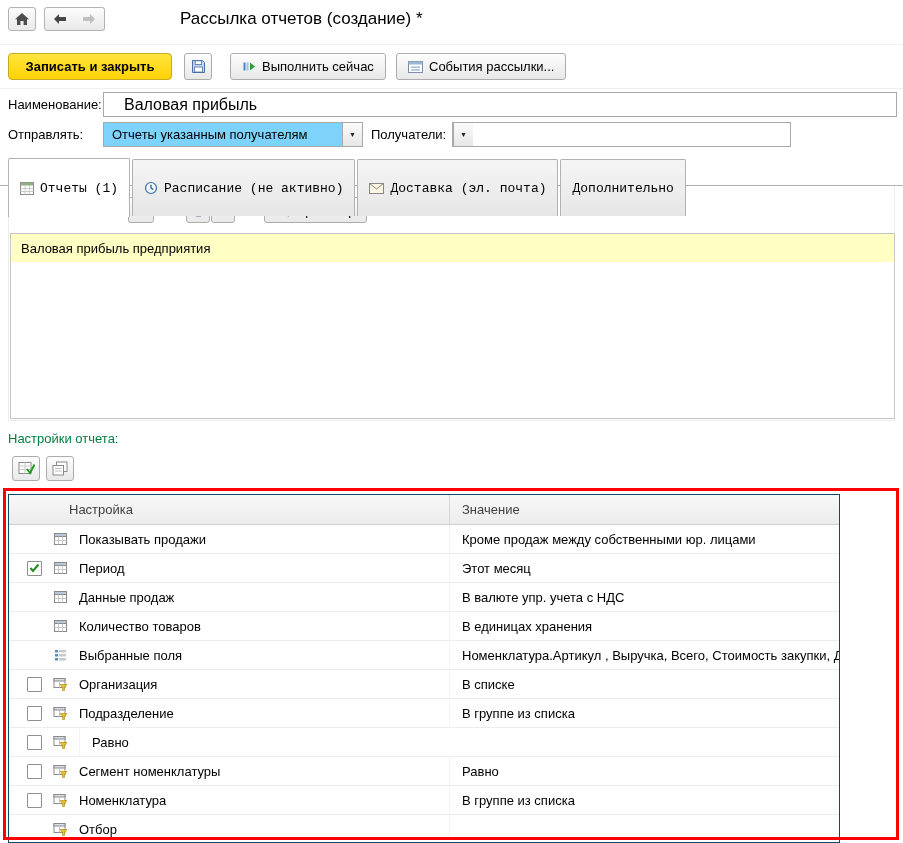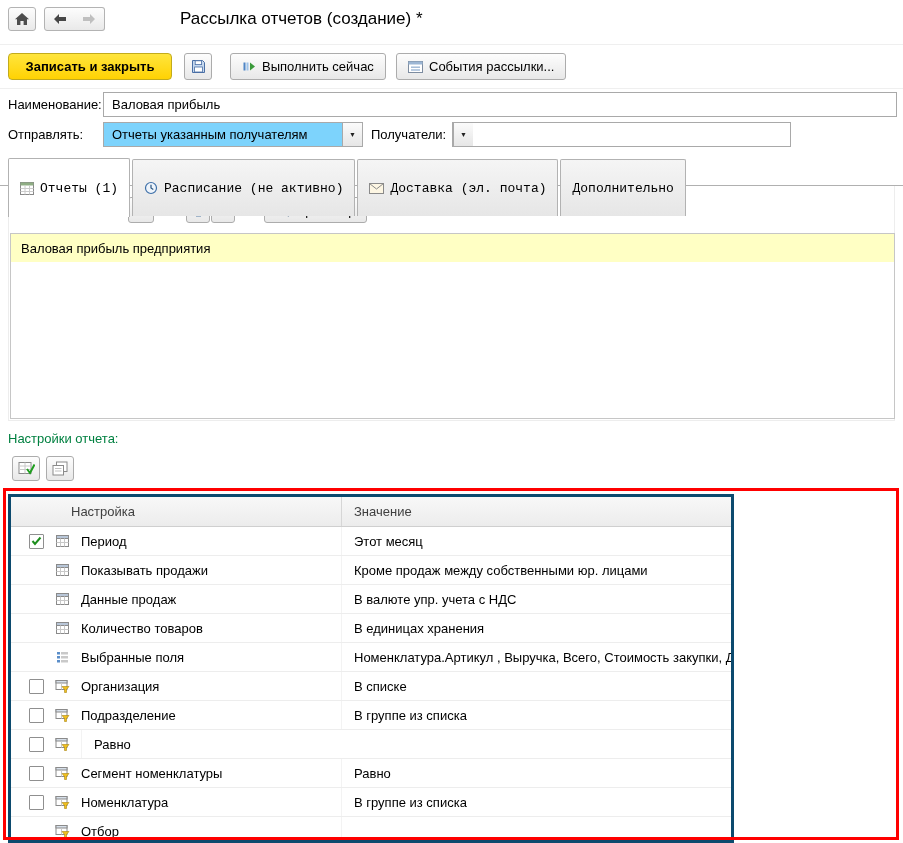--- a/index.html
+++ b/index.html
@@ -19,21 +19,21 @@
 
   
   .btn{position:absolute;height:27px;border:1px solid #acacac;background:linear-gradient(#fdfdfd,#e8e8e8);border-radius:3px;display:flex;align-items:center;gap:6px;padding:0 11px;white-space:nowrap;}
   .btn-primary{position:absolute;left:8px;top:53px;width:164px;height:27px;background:linear-gradient(#ffe53d,#ffd203);border:1px solid #c2ab1c;border-radius:4px;font-weight:bold;display:flex;align-items:center;justify-content:center;white-space:nowrap;}
   .b-save{left:184px;top:53px;width:28px;padding:0;justify-content:center;}
   .b-run{left:230px;top:53px;}
   .b-events{left:396px;top:53px;}
 
   
   .flabel{position:absolute;white-space:nowrap;}
-  .tinput{position:absolute;height:25px;border:1px solid #a9a9a9;background:#fff;box-sizing:border-box;padding:0 8px;font-family:inherit;font-size:13px;}
+  .tinput{position:absolute;height:25px;border:1px solid #a9a9a9;background:#fff;box-sizing:border-box;padding:0 20px;font-family:inherit;font-size:16px;}
   .combo{position:absolute;height:25px;border:1px solid #a9a9a9;background:#fff;box-sizing:border-box;display:flex;align-items:stretch;}
   .combo .ival{flex:1;display:flex;align-items:center;padding:0 8px;white-space:nowrap;overflow:hidden;}
   .combo .combo-btn{width:19px;border-left:1px solid #a9a9a9;background:linear-gradient(#fbfbfb,#e6e6e6);display:flex;align-items:center;justify-content:center;}
   .combo.yellow{background:#7dd3fc;justify-content:space-between;}
   .arrowglyph{font-size:7px;color:#222;line-height:1;}
 
   
   .tabs{position:absolute;left:8px;top:158px;height:28px;display:flex;gap:2px;z-index:3;}
   .tab{display:inline-flex;align-items:center;gap:6px;padding:15px 11px;border:1px solid #b2b2b2;border-bottom:none;border-radius:2px 2px 0 0;background:linear-gradient(#f5f5f5,#e6e6e6);height:26px;margin-top:1px;cursor:default;white-space:nowrap;font-family:Liberation Mono, monospace;}
   .tab.active{background:#fff;height:28px;margin-top:0;}
@@ -48,21 +48,21 @@
   .b-preview{left:264px;top:197px;height:26px;z-index:2;}
 
   .listbox{position:absolute;left:10px;top:233px;width:885px;height:186px;border:1px solid #c6c6c6;background:#fff;box-sizing:border-box;z-index:2;}
   .listrow{height:28px;display:flex;align-items:center;padding:0 10px;background:#ffffc4;white-space:nowrap;overflow:hidden;}
 
   
   .settings-label{position:absolute;left:8px;top:431px;color:#008040;white-space:nowrap;}
   .b-sedit{left:12px;top:456px;width:28px;height:25px;padding:0;justify-content:center;}
   .b-scopy{left:46px;top:456px;width:28px;height:25px;padding:0;justify-content:center;}
 
-  .stable{position:absolute;left:8px;top:494px;width:726px;height:349px;border:3px solid #0c4a6e;background:#fff;box-sizing:border-box;overflow:hidden;}
+  .stable{position:absolute;left:8px;top:494px;width:832px;height:349px;border:1px solid #0c4a6e;background:#fff;box-sizing:border-box;overflow:hidden;}
   .thead{display:flex;height:30px;background:linear-gradient(#f8f8f8,#ececec);border-bottom:1px solid #cfcfcf;align-items:stretch;color:#3f3f3f;box-sizing:border-box;}
   .th{display:flex;align-items:center;white-space:nowrap;overflow:hidden;}
   .th-name{flex:1;padding-left:60px;}
   .th-value{width:390px;border-left:1px solid #d6d6d6;padding-left:12px;box-sizing:border-box;}
   .trow{display:flex;height:29px;align-items:stretch;border-bottom:1px solid #ededed;box-sizing:border-box;}
   .col-check{width:44px;display:flex;align-items:center;padding-left:18px;box-sizing:border-box;}
   .checkbox{width:13px;height:13px;border:1px solid #8f8f8f;border-radius:1px;background:#fff;display:flex;align-items:center;justify-content:center;line-height:0;}
   .col-icon{width:26px;display:flex;align-items:center;line-height:0;}
   .col-name{flex:1;display:flex;align-items:center;white-space:nowrap;overflow:hidden;}
   .col-value{width:390px;padding-left:12px;box-sizing:border-box;display:flex;align-items:center;white-space:nowrap;overflow:hidden;border-left:1px solid #f3f3f3;}
@@ -249,56 +249,56 @@
     </span>
   </button>
 
   <div class="stable">
     <div class="thead">
       <div class="th th-name">Настройка</div>
       <div class="th th-value">Значение</div>
     </div>
     <div id="settings-rows">
         <div class="trow">
-          <div class="col-check">
-            <span class="checkbox">
-              <svg width="11" height="10" viewBox="0 0 11 10">
-                <path d="M1.5 5 L4 8 L9.5 1.5" fill="none" stroke="#1e8e1e" stroke-width="2"></path>
-              </svg>
-            </span>
-          </div>
+          <div class="col-check"></div>
           <div class="col-icon">
             <span class="icon">
               <svg width="15" height="14" viewBox="0 0 15 14">
                 <rect x="1.5" y="1.5" width="12" height="11" fill="#fff" stroke="#8a8a8a"></rect>
                 <rect x="1.5" y="1.5" width="12" height="3" fill="#b8c6d8" stroke="#8a8a8a"></rect>
                 <line x1="5.5" y1="4.5" x2="5.5" y2="12.5" stroke="#c8c8c8"></line>
                 <line x1="9.5" y1="4.5" x2="9.5" y2="12.5" stroke="#c8c8c8"></line>
                 <line x1="1.5" y1="8.5" x2="13.5" y2="8.5" stroke="#c8c8c8"></line>
               </svg>
             </span>
           </div>
-          <div class="col-name">Период</div>
-          <div class="col-value">Этот месяц</div>
-        </div>
-        <div class="trow">
-          <div class="col-check"></div>
+          <div class="col-name">Показывать продажи</div>
+          <div class="col-value">Кроме продаж между собственными юр. лицами</div>
+        </div>
+        <div class="trow">
+          <div class="col-check">
+            <span class="checkbox">
+              <svg width="11" height="10" viewBox="0 0 11 10">
+                <path d="M1.5 5 L4 8 L9.5 1.5" fill="none" stroke="#1e8e1e" stroke-width="2"></path>
+              </svg>
+            </span>
+          </div>
           <div class="col-icon">
             <span class="icon">
               <svg width="15" height="14" viewBox="0 0 15 14">
                 <rect x="1.5" y="1.5" width="12" height="11" fill="#fff" stroke="#8a8a8a"></rect>
                 <rect x="1.5" y="1.5" width="12" height="3" fill="#b8c6d8" stroke="#8a8a8a"></rect>
                 <line x1="5.5" y1="4.5" x2="5.5" y2="12.5" stroke="#c8c8c8"></line>
                 <line x1="9.5" y1="4.5" x2="9.5" y2="12.5" stroke="#c8c8c8"></line>
                 <line x1="1.5" y1="8.5" x2="13.5" y2="8.5" stroke="#c8c8c8"></line>
               </svg>
             </span>
           </div>
-          <div class="col-name">Показывать продажи</div>
-          <div class="col-value">Кроме продаж между собственными юр. лицами</div>
+          <div class="col-name">Период</div>
+          <div class="col-value">Этот месяц</div>
         </div>
         <div class="trow">
           <div class="col-check"></div>
           <div class="col-icon">
             <span class="icon">
               <svg width="15" height="14" viewBox="0 0 15 14">
                 <rect x="1.5" y="1.5" width="12" height="11" fill="#fff" stroke="#8a8a8a"></rect>
                 <rect x="1.5" y="1.5" width="12" height="3" fill="#b8c6d8" stroke="#8a8a8a"></rect>
                 <line x1="5.5" y1="4.5" x2="5.5" y2="12.5" stroke="#c8c8c8"></line>
                 <line x1="9.5" y1="4.5" x2="9.5" y2="12.5" stroke="#c8c8c8"></line>

